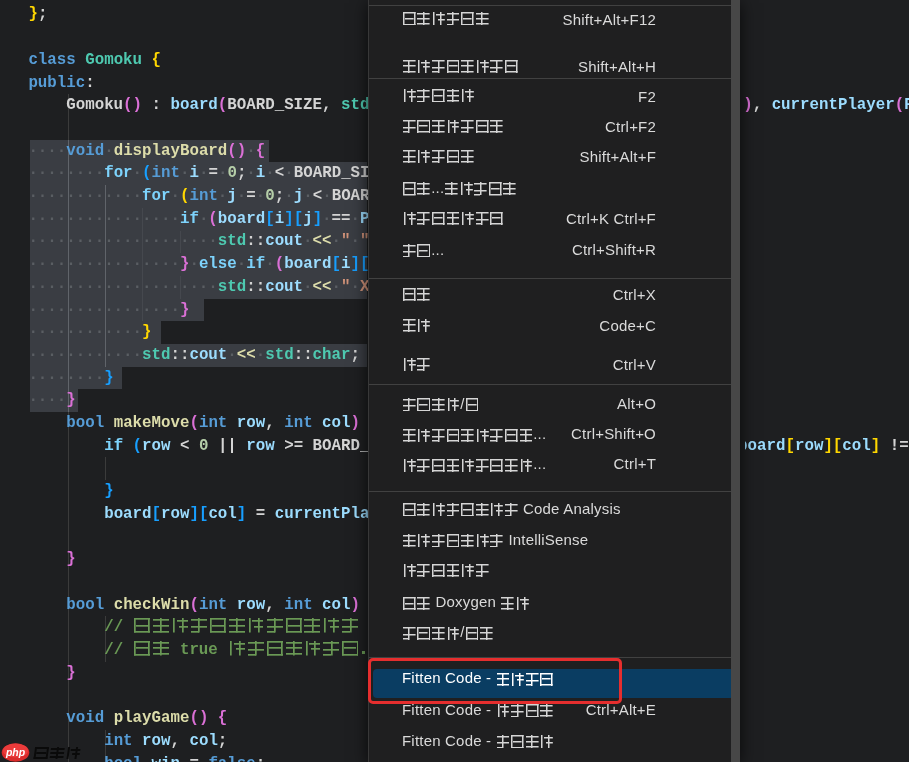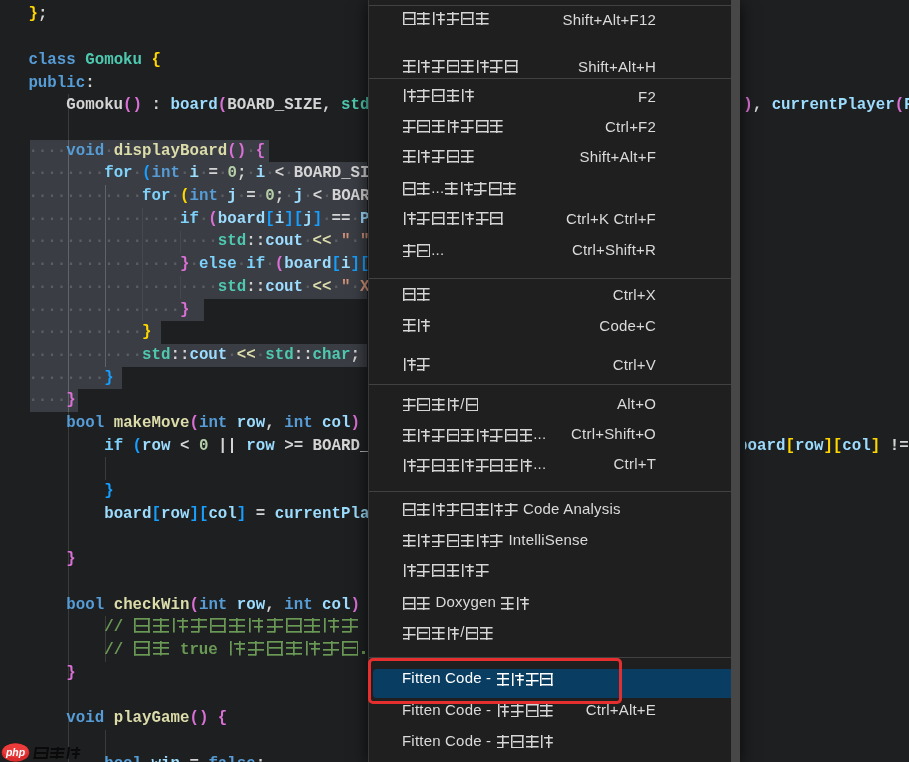--- a/index.html
+++ b/index.html
@@ -74,20 +74,21 @@
 <div class="ln" style="top:412.05px">    <b class="k">bool</b> <b class="f">makeMove</b><b class="b2">(</b><b class="k">int</b> <b class="v">row</b>, <b class="k">int</b> <b class="v">col</b><b class="b2">)</b> <b class="b2">{</b></div>
 <div class="ln" style="top:434.75px">        <b class="p">if</b> <b class="b3">(</b><b class="v">row</b> &lt; <b class="n">0</b> || <b class="v">row</b> &gt;= BOARD_SIZE</div>
 <div class="ln" style="top:480.15px">        <b class="b3">}</b></div>
 <div class="ln" style="top:502.85px">        <b class="v">board</b><b class="b3">[</b><b class="v">row</b><b class="b3">]</b><b class="b3">[</b><b class="v">col</b><b class="b3">]</b> = <b class="v">currentPlay</b></div>
 <div class="ln" style="top:548.25px">    <b class="b2">}</b></div>
 <div class="ln" style="top:593.65px">    <b class="k">bool</b> <b class="f">checkWin</b><b class="b2">(</b><b class="k">int</b> <b class="v">row</b>, <b class="k">int</b> <b class="v">col</b><b class="b2">)</b> <b class="b2">{</b></div>
 <div class="ln" style="top:616.35px">        <b class="m">// </b><b class="zc" style="background:linear-gradient(#6a9955,#6a9955) 0px 0px/16px 1.7px,linear-gradient(#6a9955,#6a9955) 0px 12.8px/16px 1.7px,linear-gradient(#6a9955,#6a9955) 0px 0px/1.7px 14.5px,linear-gradient(#6a9955,#6a9955) 14.3px 0px/1.7px 14.5px,linear-gradient(#6a9955,#6a9955) 2px 6.4px/12px 1.7px;background-repeat:no-repeat"></b><b class="zc" style="background:linear-gradient(#6a9955,#6a9955) 0px 0.5px/16px 1.7px,linear-gradient(#6a9955,#6a9955) 0px 6.4px/16px 1.7px,linear-gradient(#6a9955,#6a9955) 0px 12.3px/16px 1.7px,linear-gradient(#6a9955,#6a9955) 7.15px 0px/1.7px 14.5px;background-repeat:no-repeat"></b><b class="zc" style="background:linear-gradient(#6a9955,#6a9955) 1px 0px/1.7px 14.5px,linear-gradient(#6a9955,#6a9955) 4.8px 2px/11.2px 1.7px,linear-gradient(#6a9955,#6a9955) 6.8px 7.25px/9.2px 1.7px,linear-gradient(#6a9955,#6a9955) 9.92px 0px/1.7px 14.5px;background-repeat:no-repeat"></b><b class="zc" style="background:linear-gradient(#6a9955,#6a9955) 0px 0.5px/16px 1.7px,linear-gradient(#6a9955,#6a9955) 7.15px 0px/1.7px 14.5px,linear-gradient(#6a9955,#6a9955) 0px 7.975px/16px 1.7px,linear-gradient(#6a9955,#6a9955) 0px 12.8px/8px 1.7px;background-repeat:no-repeat"></b><b class="zc" style="background:linear-gradient(#6a9955,#6a9955) 0px 0px/16px 1.7px,linear-gradient(#6a9955,#6a9955) 0px 12.8px/16px 1.7px,linear-gradient(#6a9955,#6a9955) 0px 0px/1.7px 14.5px,linear-gradient(#6a9955,#6a9955) 14.3px 0px/1.7px 14.5px,linear-gradient(#6a9955,#6a9955) 2px 6.4px/12px 1.7px;background-repeat:no-repeat"></b><b class="zc" style="background:linear-gradient(#6a9955,#6a9955) 0px 0.5px/16px 1.7px,linear-gradient(#6a9955,#6a9955) 0px 6.4px/16px 1.7px,linear-gradient(#6a9955,#6a9955) 0px 12.3px/16px 1.7px,linear-gradient(#6a9955,#6a9955) 7.15px 0px/1.7px 14.5px;background-repeat:no-repeat"></b><b class="zc" style="background:linear-gradient(#6a9955,#6a9955) 1px 0px/1.7px 14.5px,linear-gradient(#6a9955,#6a9955) 4.8px 2px/11.2px 1.7px,linear-gradient(#6a9955,#6a9955) 6.8px 7.25px/9.2px 1.7px,linear-gradient(#6a9955,#6a9955) 9.92px 0px/1.7px 14.5px;background-repeat:no-repeat"></b><b class="zc" style="background:linear-gradient(#6a9955,#6a9955) 0px 0.5px/16px 1.7px,linear-gradient(#6a9955,#6a9955) 7.15px 0px/1.7px 14.5px,linear-gradient(#6a9955,#6a9955) 0px 7.975px/16px 1.7px,linear-gradient(#6a9955,#6a9955) 0px 12.8px/8px 1.7px;background-repeat:no-repeat"></b><b class="zc" style="background:linear-gradient(#6a9955,#6a9955) 0px 0px/16px 1.7px,linear-gradient(#6a9955,#6a9955) 0px 12.8px/16px 1.7px,linear-gradient(#6a9955,#6a9955) 0px 0px/1.7px 14.5px,linear-gradient(#6a9955,#6a9955) 14.3px 0px/1.7px 14.5px,linear-gradient(#6a9955,#6a9955) 2px 6.4px/12px 1.7px;background-repeat:no-repeat"></b><b class="zc" style="background:linear-gradient(#6a9955,#6a9955) 0px 0.5px/16px 1.7px,linear-gradient(#6a9955,#6a9955) 0px 6.4px/16px 1.7px,linear-gradient(#6a9955,#6a9955) 0px 12.3px/16px 1.7px,linear-gradient(#6a9955,#6a9955) 7.15px 0px/1.7px 14.5px;background-repeat:no-repeat"></b><b class="zc" style="background:linear-gradient(#6a9955,#6a9955) 1px 0px/1.7px 14.5px,linear-gradient(#6a9955,#6a9955) 4.8px 2px/11.2px 1.7px,linear-gradient(#6a9955,#6a9955) 6.8px 7.25px/9.2px 1.7px,linear-gradient(#6a9955,#6a9955) 9.92px 0px/1.7px 14.5px;background-repeat:no-repeat"></b><b class="zc" style="background:linear-gradient(#6a9955,#6a9955) 0px 0.5px/16px 1.7px,linear-gradient(#6a9955,#6a9955) 7.15px 0px/1.7px 14.5px,linear-gradient(#6a9955,#6a9955) 0px 7.975px/16px 1.7px,linear-gradient(#6a9955,#6a9955) 0px 12.8px/8px 1.7px;background-repeat:no-repeat"></b></div>
 <div class="ln" style="top:639.05px">        <b class="m">// </b><b class="zc" style="background:linear-gradient(#6a9955,#6a9955) 0px 0px/16px 1.7px,linear-gradient(#6a9955,#6a9955) 0px 12.8px/16px 1.7px,linear-gradient(#6a9955,#6a9955) 0px 0px/1.7px 14.5px,linear-gradient(#6a9955,#6a9955) 14.3px 0px/1.7px 14.5px,linear-gradient(#6a9955,#6a9955) 2px 6.4px/12px 1.7px;background-repeat:no-repeat"></b><b class="zc" style="background:linear-gradient(#6a9955,#6a9955) 0px 0.5px/16px 1.7px,linear-gradient(#6a9955,#6a9955) 0px 6.4px/16px 1.7px,linear-gradient(#6a9955,#6a9955) 0px 12.3px/16px 1.7px,linear-gradient(#6a9955,#6a9955) 7.15px 0px/1.7px 14.5px;background-repeat:no-repeat"></b><b class="m"> true </b><b class="zc" style="background:linear-gradient(#6a9955,#6a9955) 1px 0px/1.7px 14.5px,linear-gradient(#6a9955,#6a9955) 4.8px 2px/11.2px 1.7px,linear-gradient(#6a9955,#6a9955) 6.8px 7.25px/9.2px 1.7px,linear-gradient(#6a9955,#6a9955) 9.92px 0px/1.7px 14.5px;background-repeat:no-repeat"></b><b class="zc" style="background:linear-gradient(#6a9955,#6a9955) 0px 0.5px/16px 1.7px,linear-gradient(#6a9955,#6a9955) 7.15px 0px/1.7px 14.5px,linear-gradient(#6a9955,#6a9955) 0px 7.975px/16px 1.7px,linear-gradient(#6a9955,#6a9955) 0px 12.8px/8px 1.7px;background-repeat:no-repeat"></b><b class="zc" style="background:linear-gradient(#6a9955,#6a9955) 0px 0px/16px 1.7px,linear-gradient(#6a9955,#6a9955) 0px 12.8px/16px 1.7px,linear-gradient(#6a9955,#6a9955) 0px 0px/1.7px 14.5px,linear-gradient(#6a9955,#6a9955) 14.3px 0px/1.7px 14.5px,linear-gradient(#6a9955,#6a9955) 2px 6.4px/12px 1.7px;background-repeat:no-repeat"></b><b class="zc" style="background:linear-gradient(#6a9955,#6a9955) 0px 0.5px/16px 1.7px,linear-gradient(#6a9955,#6a9955) 0px 6.4px/16px 1.7px,linear-gradient(#6a9955,#6a9955) 0px 12.3px/16px 1.7px,linear-gradient(#6a9955,#6a9955) 7.15px 0px/1.7px 14.5px;background-repeat:no-repeat"></b><b class="zc" style="background:linear-gradient(#6a9955,#6a9955) 1px 0px/1.7px 14.5px,linear-gradient(#6a9955,#6a9955) 4.8px 2px/11.2px 1.7px,linear-gradient(#6a9955,#6a9955) 6.8px 7.25px/9.2px 1.7px,linear-gradient(#6a9955,#6a9955) 9.92px 0px/1.7px 14.5px;background-repeat:no-repeat"></b><b class="zc" style="background:linear-gradient(#6a9955,#6a9955) 0px 0.5px/16px 1.7px,linear-gradient(#6a9955,#6a9955) 7.15px 0px/1.7px 14.5px,linear-gradient(#6a9955,#6a9955) 0px 7.975px/16px 1.7px,linear-gradient(#6a9955,#6a9955) 0px 12.8px/8px 1.7px;background-repeat:no-repeat"></b><b class="zc" style="background:linear-gradient(#6a9955,#6a9955) 0px 0px/16px 1.7px,linear-gradient(#6a9955,#6a9955) 0px 12.8px/16px 1.7px,linear-gradient(#6a9955,#6a9955) 0px 0px/1.7px 14.5px,linear-gradient(#6a9955,#6a9955) 14.3px 0px/1.7px 14.5px,linear-gradient(#6a9955,#6a9955) 2px 6.4px/12px 1.7px;background-repeat:no-repeat"></b><b style="display:inline-block;width:3px;height:3px;background:#6a9955;margin-left:2px"></b></div>
 <div class="ln" style="top:661.75px">    <b class="b2">}</b></div>
 <div class="ln" style="top:707.15px">    <b class="k">void</b> <b class="f">playGame</b><b class="b2">()</b> <b class="b2">{</b></div>
+<div class="ln" style="top:729.85px">        <b class="k">int</b> <b class="v">row</b>, <b class="v">col</b>;</div>
 <div class="ln" style="top:752.55px">        <b class="k">bool</b> <b class="v">win</b> = <b class="k">false</b>;</div>
 <div class="frag" style="left:743.2px;top:94.25px"><b class="b2">)</b>, <b class="v">currentPlayer</b><b class="b2">(</b><b class="v">P</b></div>
 <div class="frag" style="left:744.5px;top:434.75px;width:165px;overflow:hidden"><span style="display:inline-block;margin-left:-6.4px"><b class="v">board</b><b class="b1">[</b><b class="v">row</b><b class="b1">]</b><b class="b1">[</b><b class="v">col</b><b class="b1">]</b> != </span></div>
 </div>
 
 <svg style="position:absolute;left:1px;top:743px" width="29" height="19" viewBox="0 0 29 19">
  <ellipse cx="14.5" cy="9.5" rx="13.8" ry="9.3" fill="#d92b2b"></ellipse>
  <ellipse cx="14.5" cy="7.5" rx="12.5" ry="7" fill="#ef4040" opacity=".8"></ellipse>
  <text x="14.5" y="13.3" font-family="Liberation Sans,sans-serif" font-style="italic" font-weight="bold" font-size="10.5" fill="#fff" text-anchor="middle">php</text>
 </svg>

